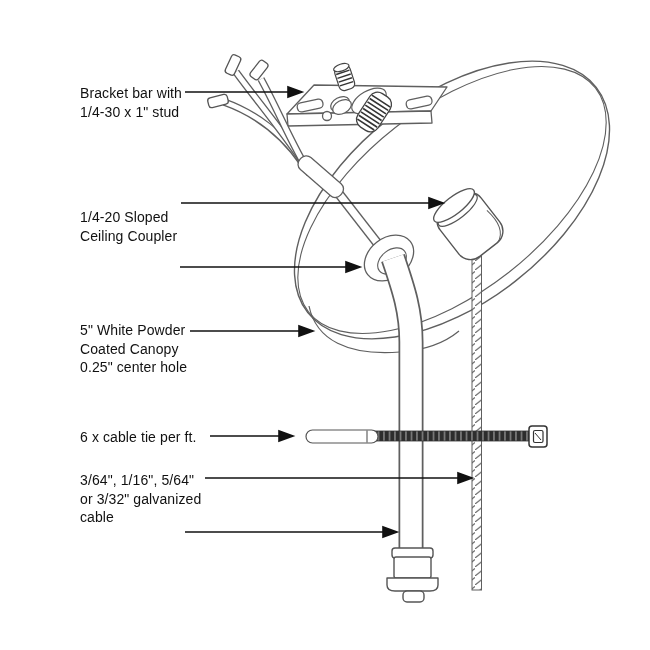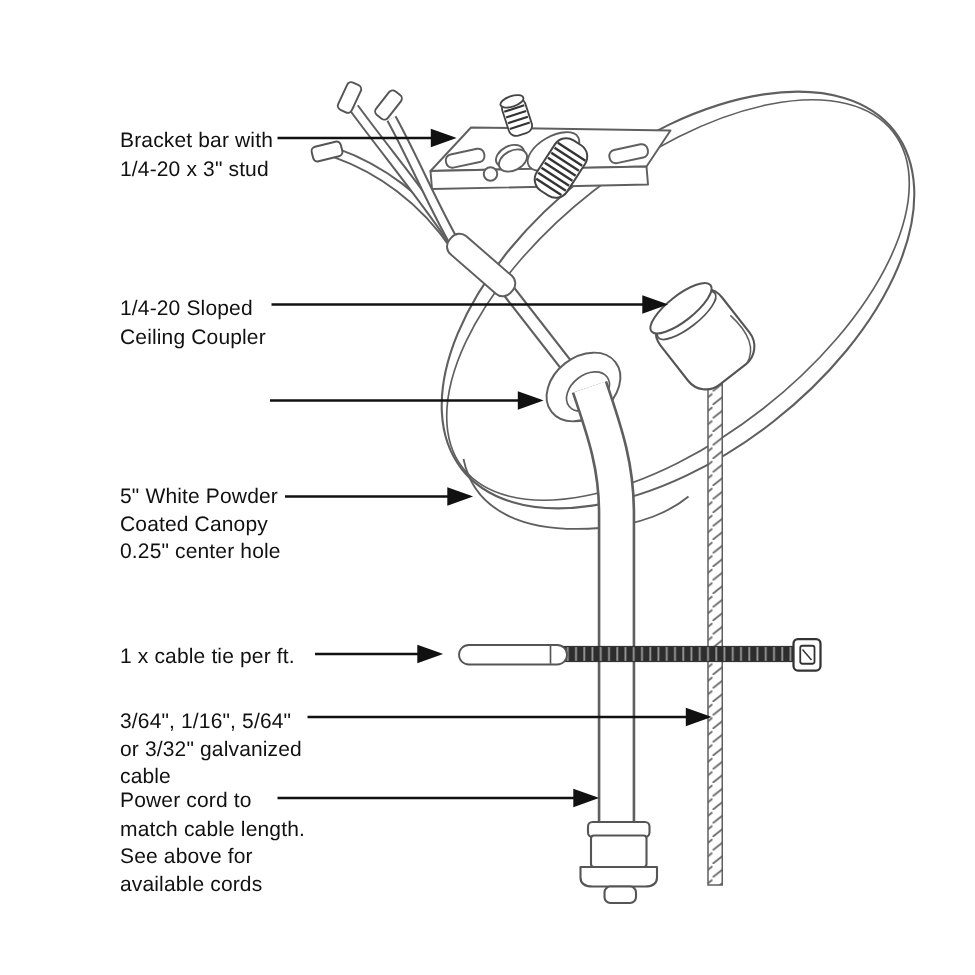--- a/index.html
+++ b/index.html
@@ -162,28 +162,24 @@
           <polygon points="472,478 458,473 458,483"></polygon>
       </g>
       <g>
         <path d="M185,532 H383"></path>
           <polygon points="397,532 383,527 383,537"></polygon>
       </g>
     </g>
   </svg>
 
   <div class="callout" style="left:80px;top:84px">Bracket bar with
-1/4-20 x 3" stud</div>
-  <div class="callout" style="left:80px;top:196px">1/4-20 Sloped
+1/4-30 x 1" stud</div>
+  <div class="callout" style="left:80px;top:208px">1/4-20 Sloped
 Ceiling Coupler</div>
   <div class="callout" style="left:80px;top:321px">5" White Powder
 Coated Canopy
 0.25" center hole</div>
-  <div class="callout" style="left:80px;top:428px">1 x cable tie per ft.</div>
+  <div class="callout" style="left:80px;top:428px">6 x cable tie per ft.</div>
   <div class="callout" style="left:80px;top:471px">3/64", 1/16", 5/64"
 or 3/32" galvanized
 cable</div>
-  <div class="callout" style="left:80px;top:524px">Power cord to
-match cable length.
-See above for
-available cords</div>
 
 </div>
 
 </body></html>

